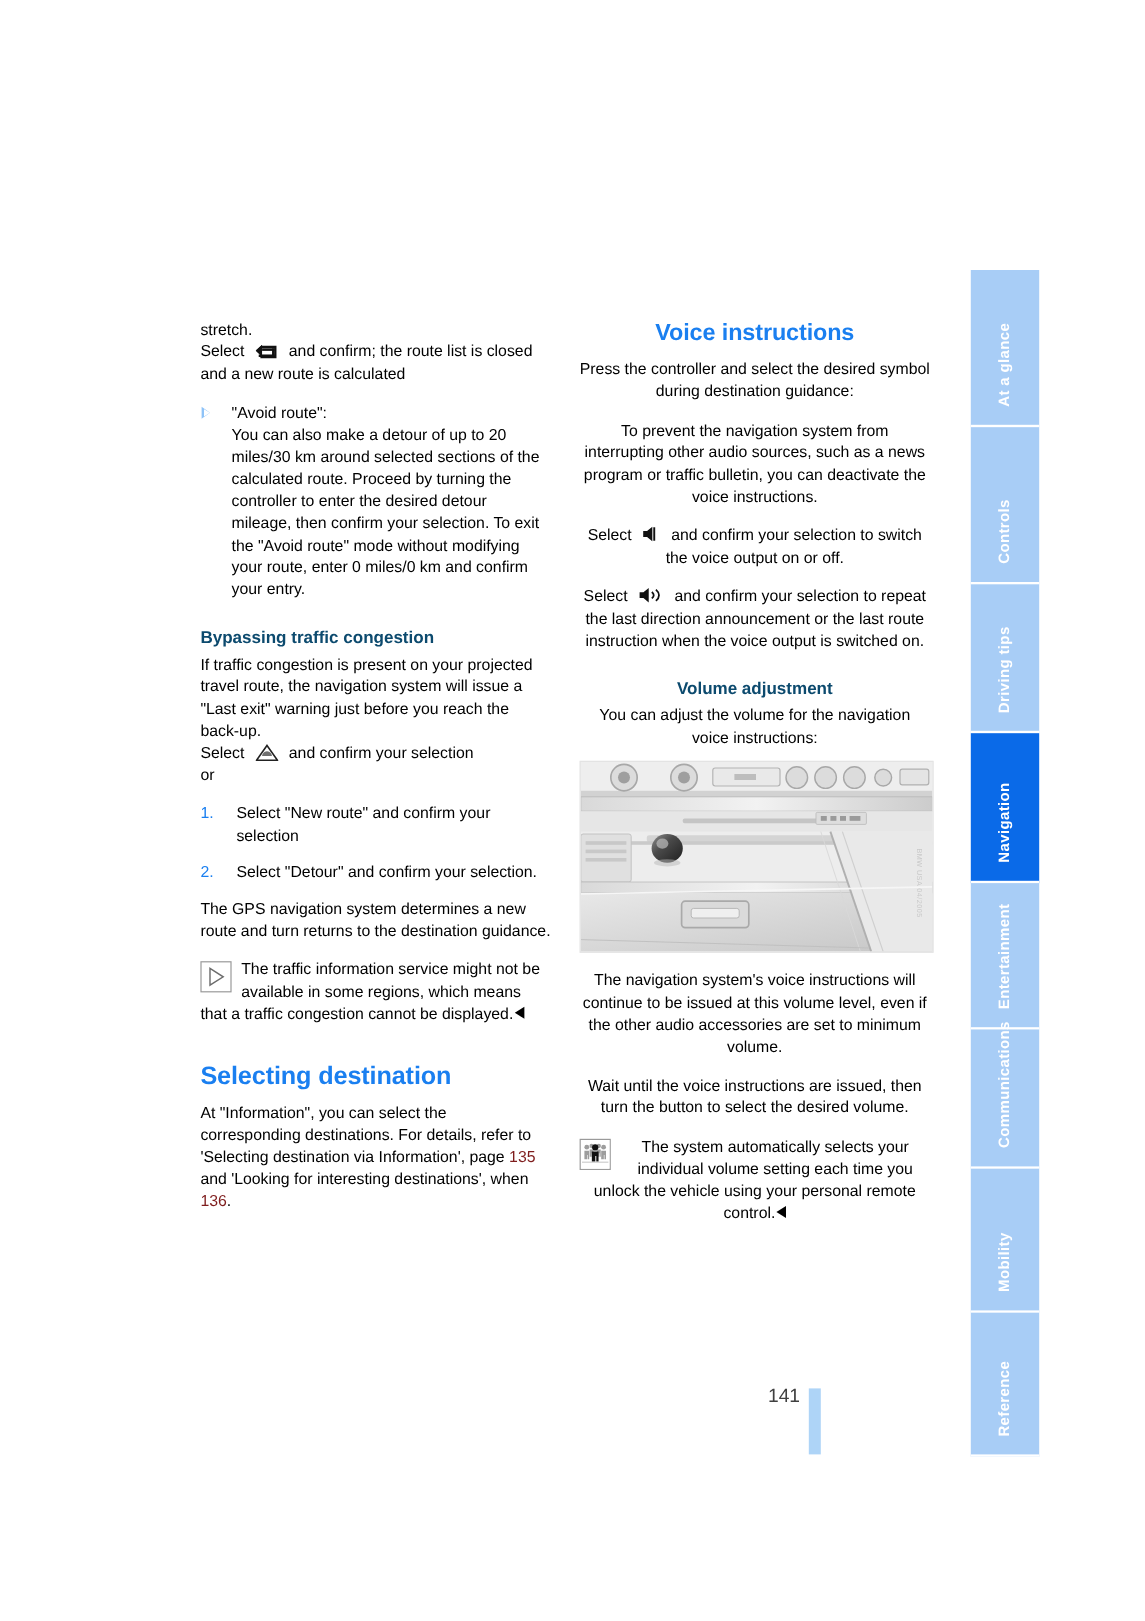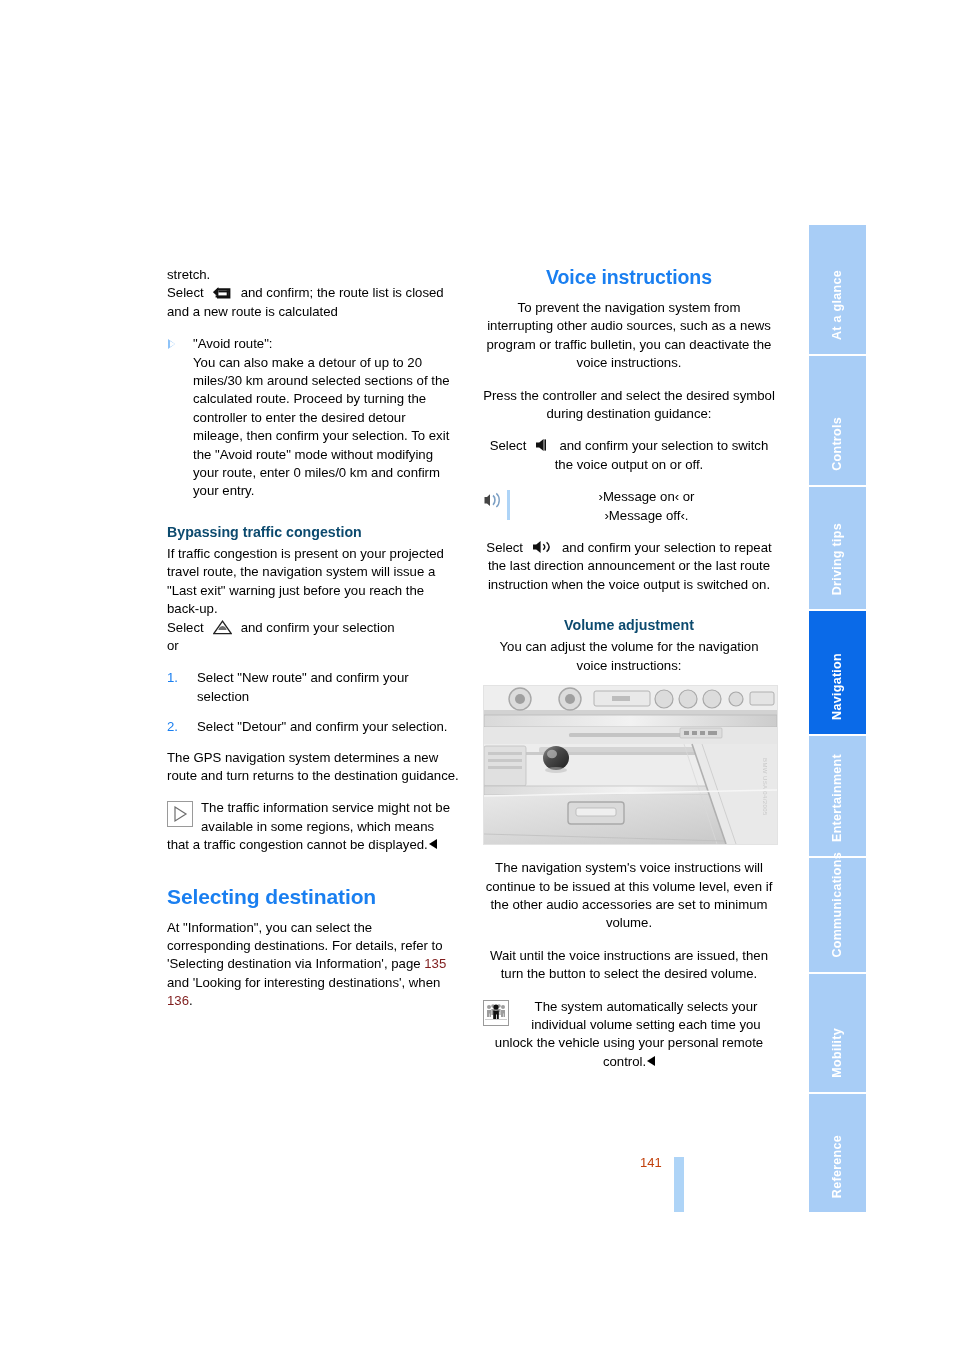--- a/index.html
+++ b/index.html
@@ -243,22 +243,22 @@
     white-space: nowrap;
     font-family: "Liberation Sans", sans-serif;
   }
   .tab.active .tab-label span { color: #ffffff; }
 
   
   .page-number {
     position: absolute;
     left: 640px;
     top: 1111px;
-    font-size: 13px;
-    color: #c2410c;
+    font-size: 16px;
+    color: #404040;
     font-family: "Liberation Sans", sans-serif;
   }
   .page-rule {
     position: absolute;
     left: 674px;
     top: 1113px;
     width: 10px;
     height: 55px;
     background: #aed4f7;
   }
@@ -325,46 +325,30 @@
     <h2 class="section big">Selecting destination</h2>
 
     <p class="para"><span>At "Information", you can select the corresponding destinations. For details, refer to 'Selecting destination via Information', page </span><span class="blue">135</span><span> and 'Looking for interesting destinations', when </span><span class="blue">136</span><span>.</span></p>
 
   </div>
 
   <div class="col col-right">
 
     <h2 class="section">Voice instructions</h2>
 
+    <p class="para">Press the controller and select the desired symbol during destination guidance:</p>
     <p class="para">To prevent the navigation system from interrupting other audio sources, such as a news program or traffic bulletin, you can deactivate the voice instructions.</p>
-    <p class="para">Press the controller and select the desired symbol during destination guidance:</p>
 
     <p class="para">
       <span>Select</span><span class="inline-icon ico-speaker"><svg width="15" height="14" viewBox="0 0 15 14">
             <path d="M1 4.6 L4.2 4.6 L8.6 0.9 L8.6 13.1 L4.2 9.4 L1 9.4 Z" fill="#111"></path>
             <rect x="9.4" y="1.4" width="1.6" height="11.2" fill="#111"></rect>
           </svg></span><span>and confirm your selection to switch the voice output on or off.</span>
     </p>
 
-    <div class="note">
-      <span class="note-icon bar-icon">
-        <span class="glyph">
-          <svg width="19" height="19" viewBox="0 0 19 19">
-              <path d="M1.5 6 L4 6 L7 3.2 L7 15 L4 12.4 L1.5 12.4 Z" fill="#444"></path>
-              <path d="M10 4.5 C12.6 6.4 12.6 11.6 10 13.8" fill="none" stroke="#7b9fc4" stroke-width="1.6"></path>
-              <path d="M13.3 2.4 C17.2 5.6 17.2 12.8 13.3 16" fill="none" stroke="#7b9fc4" stroke-width="1.4"></path>
-            </svg>
-        </span>
-        <span class="blue-rule"></span>
-      </span>
-      <span class="note-text">
-        <span>›Message on‹ or</span><br>
-        <span>›Message off‹.</span>
-      </span>
-    </div>
 
     <p class="para">
       <span>Select</span><span class="inline-icon ico-speaker-wave"><svg width="21" height="14" viewBox="0 0 21 14">
             <path d="M1 4.6 L4.2 4.6 L8.6 0.9 L8.6 13.1 L4.2 9.4 L1 9.4 Z" fill="#111"></path>
             <path d="M11.2 4.3 C13.3 6.1 13.3 7.9 11.2 9.7" fill="none" stroke="#111" stroke-width="1.5"></path>
             <path d="M14.6 2.3 C18 5.2 18 8.8 14.6 11.7" fill="none" stroke="#111" stroke-width="1.5"></path>
           </svg></span><span>and confirm your selection to repeat the last direction announcement or the last route instruction when the voice output is switched on.</span>
     </p>
 
     <h3 class="subsection">Volume adjustment</h3>

